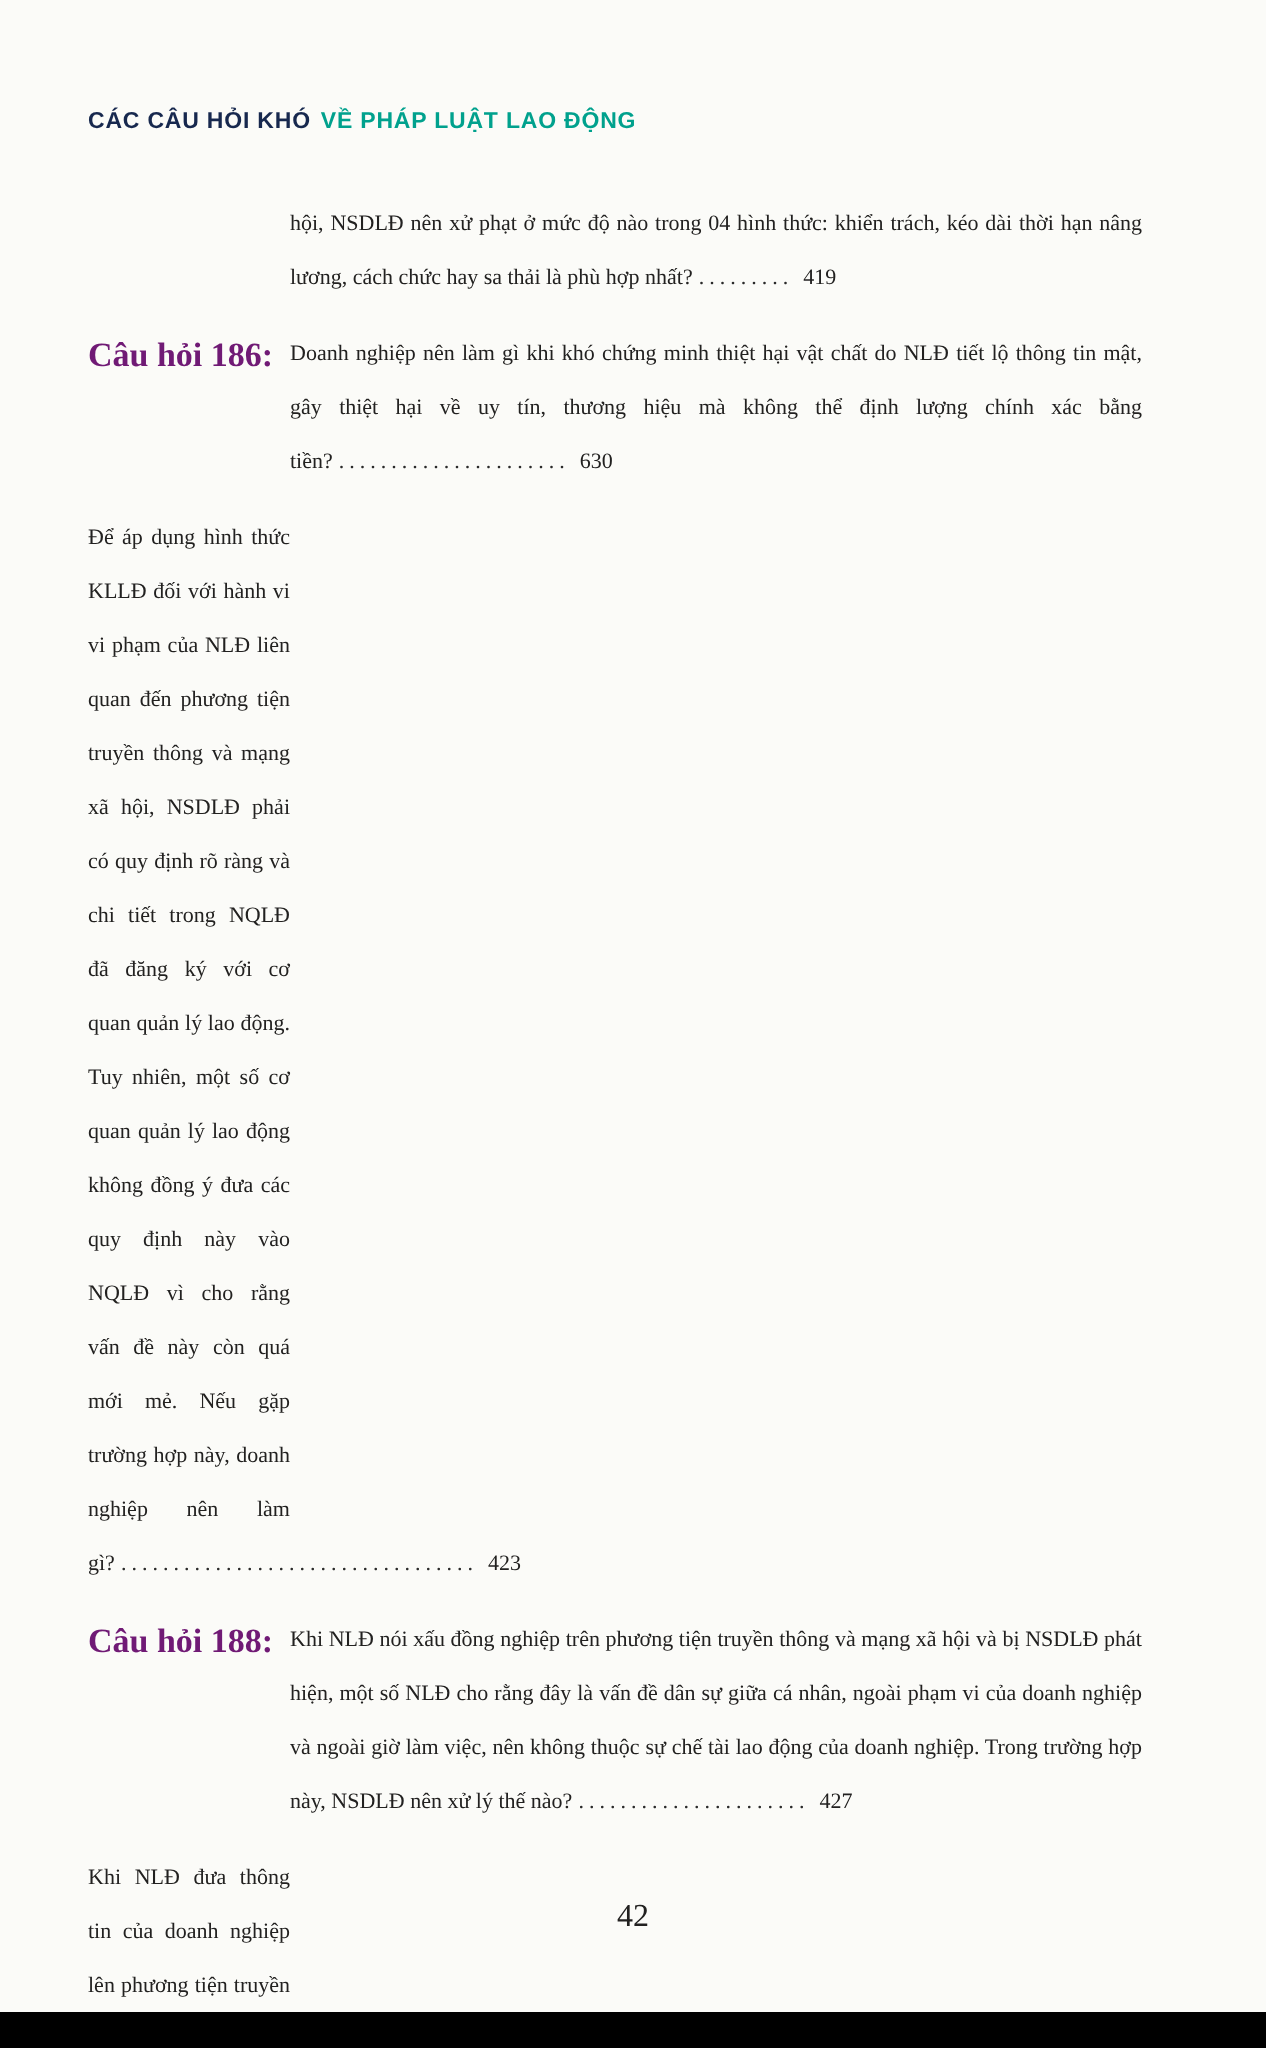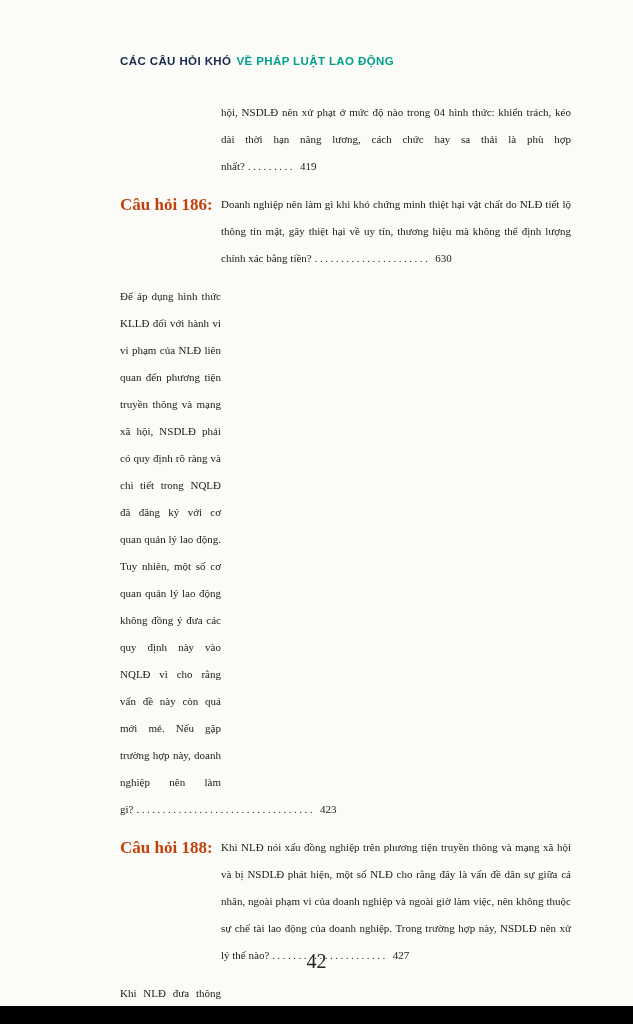--- a/index.html
+++ b/index.html
@@ -9,21 +9,21 @@
     background: #fbfbf8;
     font-family: "Liberation Serif", serif;
     color: #222120;
     position: relative;
     overflow: hidden;
   }
   .page {
     box-sizing: border-box;
     width: 633px;
     height: 1024px;
-    padding: 55px 62px 0 120px;
+    padding: 55px 62px 0 44px;
     position: relative;
   }
   .running-header {
     font-family: "Liberation Sans", sans-serif;
     font-weight: bold;
     font-size: 11.5px;
     letter-spacing: 0.4px;
     margin-bottom: 32px;
     white-space: nowrap;
   }
@@ -31,21 +31,21 @@
   .hdr-teal { color: #00a18d; }
 
   .toc { }
   .entry {
     display: grid;
     grid-template-columns: 101px 1fr;
     margin-bottom: 11px;
   }
   .entry .label {
     font-weight: bold;
-    color: #c2410c;
+    color: #701a75;
     font-size: 17px;
     line-height: 27px;
     padding-right: 6px;
   }
   .entry .body {
     margin: 0;
     font-size: 11px;
     line-height: 27px;
     text-align: justify;
   }
@@ -59,21 +59,21 @@
     margin-left: 5px;
     white-space: nowrap;
   }
 
   .footer-pagenum {
     position: absolute;
     left: 0;
     right: 0;
     top: 950px;
     text-align: center;
-    font-size: 20px;
+    font-size: 16px;
     color: #222120;
   }
   .bottom-bar {
     position: absolute;
     left: 0;
     bottom: 0;
     width: 100%;
     height: 18px;
     background: #000;
   }

